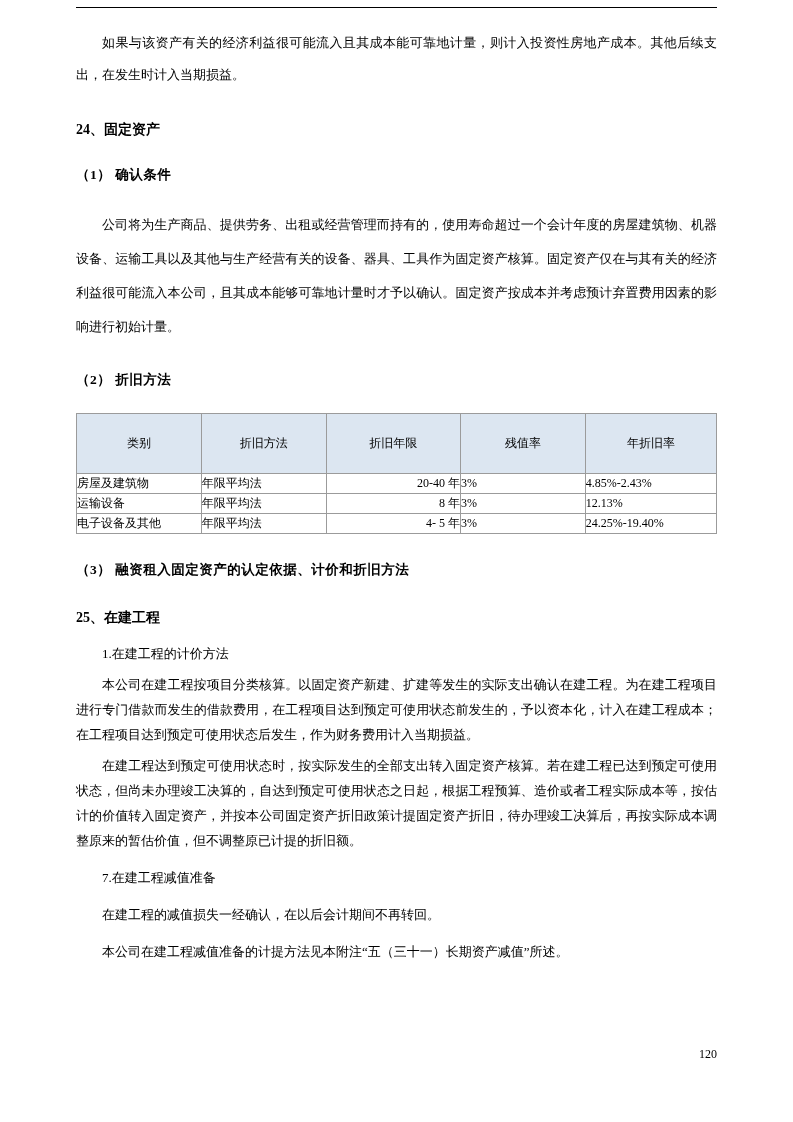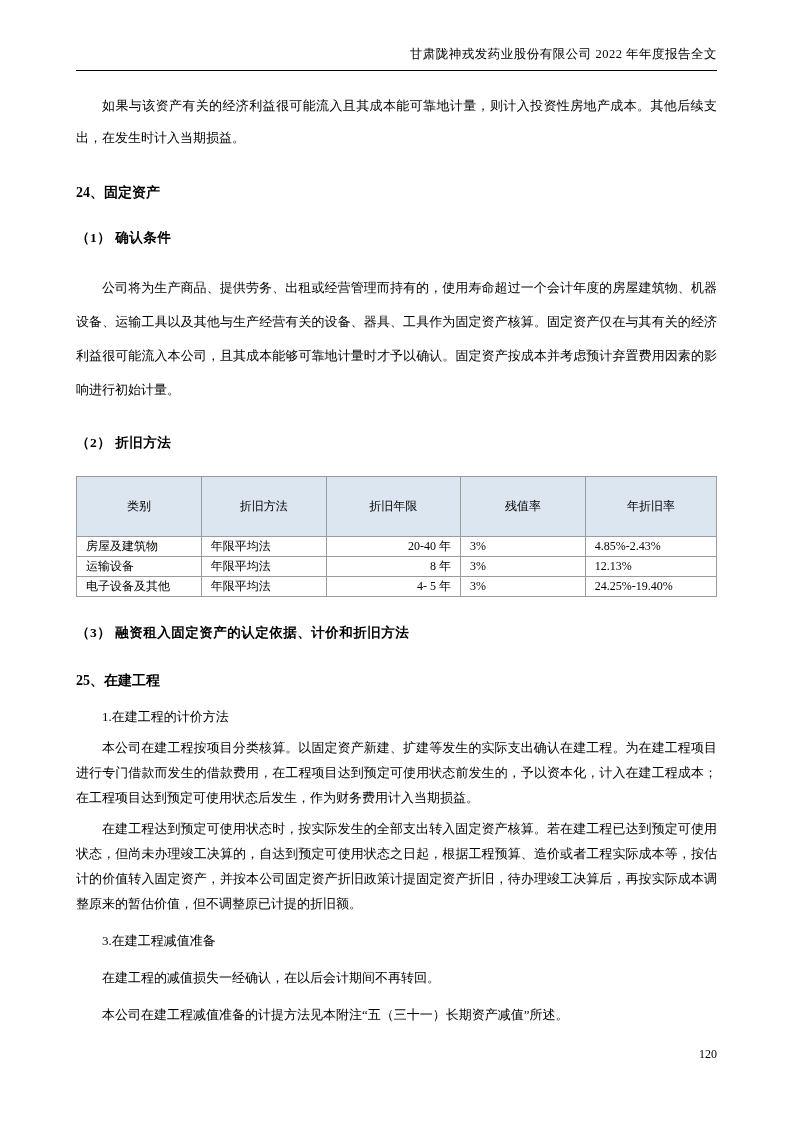--- a/index.html
+++ b/index.html
@@ -54,21 +54,21 @@
     
     table.dep-table {
       width: 100%;
       border-collapse: collapse;
       margin-top: 24px;
       font-size: 12px;
       table-layout: fixed;
     }
     table.dep-table th, table.dep-table td {
       border: 1px solid #9b9b9b;
-      padding: 2px 9px;
+      padding: 2px 0;
       line-height: 15px;
       overflow: hidden;
       white-space: nowrap;
     }
     table.dep-table th {
       background: #dce6f1;
       font-weight: normal;
       text-align: center;
       padding: 22px 5px;
     }
@@ -95,23 +95,20 @@
       bottom: 60px;
       font-size: 12px;
     }
   </style>
 </head>
 <body>
 
 <div class="page">
   <div class="content">
 
-    <div class="doc-header">
-      <span>甘肃陇神戎发药业股份有限公司 2022 年年度报告全文</span>
-    </div>
     <div class="header-rule"></div>
 
     <p class="para indent intro">如果与该资产有关的经济利益很可能流入且其成本能可靠地计量，则计入投资性房地产成本。其他后续支出，在发生时计入当期损益。</p>
 
     <h2 class="sec-title">24、固定资产</h2>
 
     <h3 class="sub-title">（1） 确认条件</h3>
 
     <p class="para-wide indent">公司将为生产商品、提供劳务、出租或经营管理而持有的，使用寿命超过一个会计年度的房屋建筑物、机器设备、运输工具以及其他与生产经营有关的设备、器具、工具作为固定资产核算。固定资产仅在与其有关的经济利益很可能流入本公司，且其成本能够可靠地计量时才予以确认。固定资产按成本并考虑预计弃置费用因素的影响进行初始计量。</p>
 
@@ -159,20 +156,20 @@
       </tbody>
     </table>
 
     <h3 class="sub-title sub3">（3） 融资租入固定资产的认定依据、计价和折旧方法</h3>
 
     <h2 class="sec-title sec25">25、在建工程</h2>
 
     <p class="p25 indent first">1.在建工程的计价方法</p>
     <p class="p25 indent">本公司在建工程按项目分类核算。以固定资产新建、扩建等发生的实际支出确认在建工程。为在建工程项目进行专门借款而发生的借款费用，在工程项目达到预定可使用状态前发生的，予以资本化，计入在建工程成本；在工程项目达到预定可使用状态后发生，作为财务费用计入当期损益。</p>
     <p class="p25 indent">在建工程达到预定可使用状态时，按实际发生的全部支出转入固定资产核算。若在建工程已达到预定可使用状态，但尚未办理竣工决算的，自达到预定可使用状态之日起，根据工程预算、造价或者工程实际成本等，按估计的价值转入固定资产，并按本公司固定资产折旧政策计提固定资产折旧，待办理竣工决算后，再按实际成本调整原来的暂估价值，但不调整原已计提的折旧额。</p>
-    <p class="p25 indent spaced">3.在建工程减值准备</p>
+    <p class="p25 indent spaced">7.在建工程减值准备</p>
     <p class="p25 indent spaced">在建工程的减值损失一经确认，在以后会计期间不再转回。</p>
     <p class="p25 indent spaced">本公司在建工程减值准备的计提方法见本附注“五（三十一）长期资产减值”所述。</p>
 
   </div>
 
   <div class="page-number">120</div>
 </div>
 
 </body></html>

